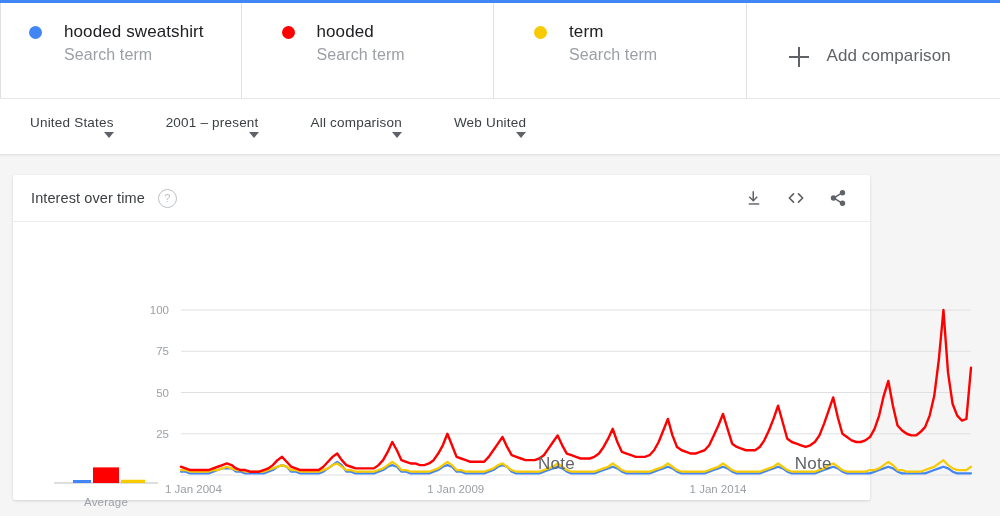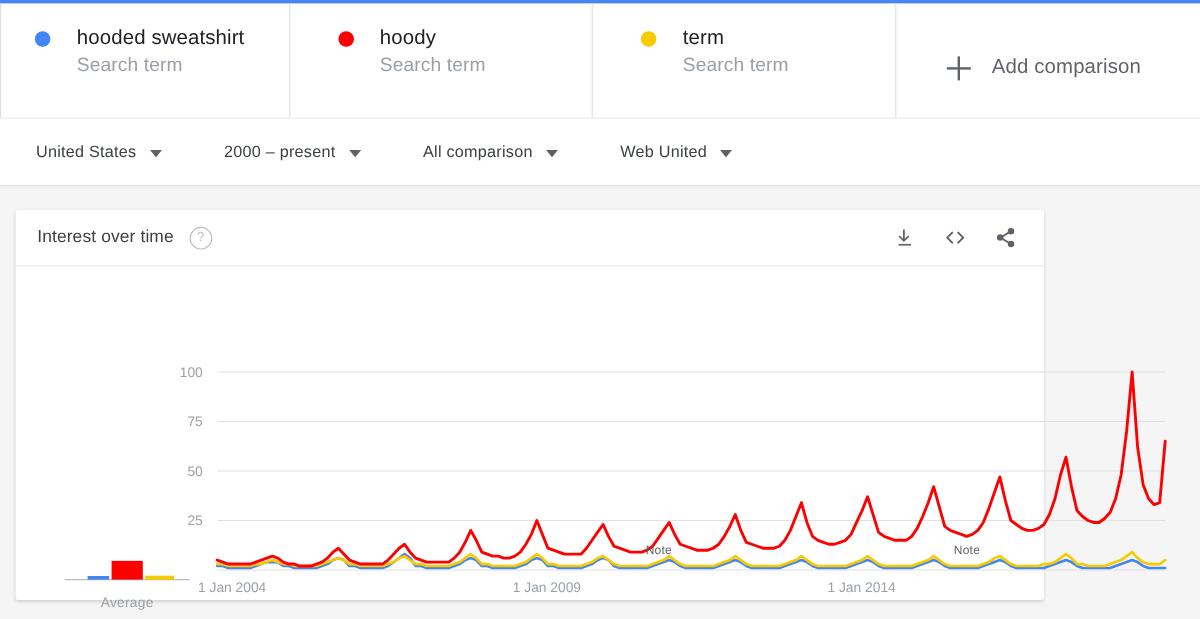--- a/index.html
+++ b/index.html
@@ -101,23 +101,24 @@
     height: 56px;
     display: flex;
     align-items: center;
     padding-left: 30px;
     box-sizing: border-box;
     border-bottom: 1px solid #e4e4e4;
     box-shadow: 0 1px 2px rgba(0,0,0,.05);
   }
   .filter {
     display: flex;
-    align-items: center;
+    align-items: flex-end;
     margin-right: 52px;
     cursor: pointer;
+    flex-direction: column;
   }
   .filter-label {
     font-size: 13.5px;
     color: #3c4043;
     letter-spacing: .2px;
   }
   .caret {
     width: 0; height: 0;
     border-left: 5px solid transparent;
     border-right: 5px solid transparent;
@@ -200,21 +201,21 @@
     margin-top: 3px;
     letter-spacing: .2px;
   }
   .chart-svg {
     position: absolute;
     left: 0;
     top: 0;
   }
   .note-label {
     position: absolute;
-    font-size: 10px;
+    font-size: 17px;
     color: #5f6368;
     letter-spacing: .2px;
   }
 </style>
 </head>
 <body>
 
 <div class="top-stripe"></div>
 
 <div class="terms-bar">
@@ -223,21 +224,21 @@
     <div class="term-row">
       <span class="term-dot" style="background:#4285f4"></span>
       <span class="term-name">hooded sweatshirt</span>
     </div>
     <div class="term-sub">Search term</div>
   </div>
 
   <div class="term-cell">
     <div class="term-row">
       <span class="term-dot" style="background:#fe0000"></span>
-      <span class="term-name">hoody</span>
+      <span class="term-name">hooded</span>
     </div>
     <div class="term-sub">Search term</div>
   </div>
 
   <div class="term-cell">
     <div class="term-row">
       <span class="term-dot" style="background:#f8ca00"></span>
       <span class="term-name">term</span>
     </div>
     <div class="term-sub">Search term</div>
@@ -248,21 +249,21 @@
     <span class="add-label">Add comparison</span>
   </div>
 </div>
 
 <div class="filter-bar">
   <div class="filter">
     <span class="filter-label">United States</span>
     <span class="caret"></span>
   </div>
   <div class="filter">
-    <span class="filter-label">2000 – present</span>
+    <span class="filter-label">2001 – present</span>
     <span class="caret"></span>
   </div>
   <div class="filter">
     <span class="filter-label">All comparison</span>
     <span class="caret"></span>
   </div>
   <div class="filter">
     <span class="filter-label">Web United</span>
     <span class="caret"></span>
   </div>

